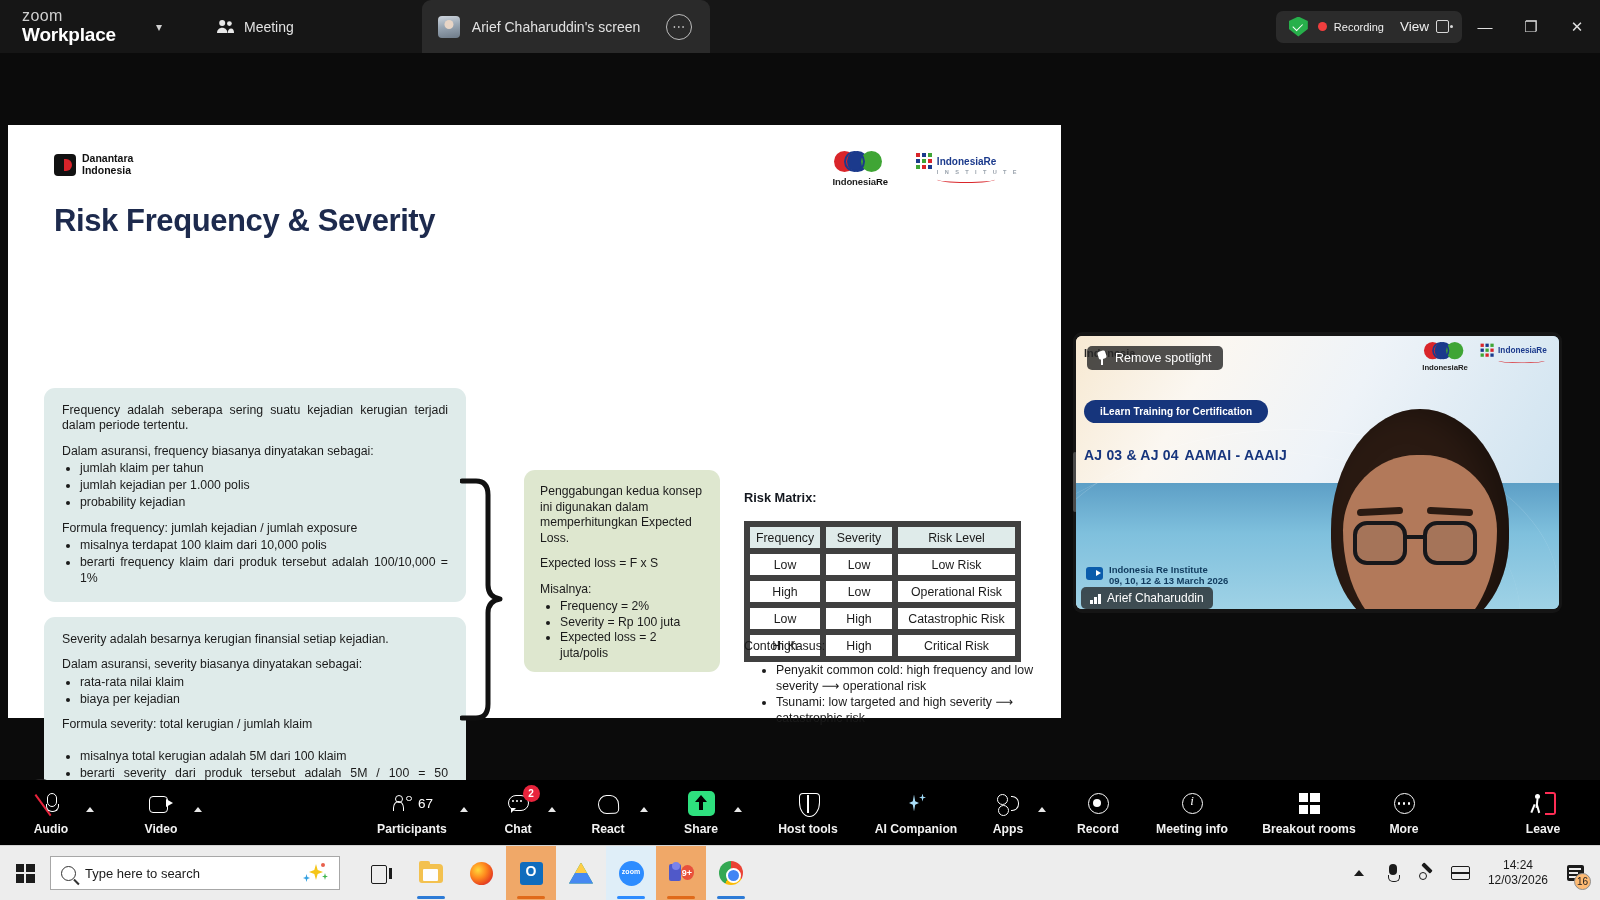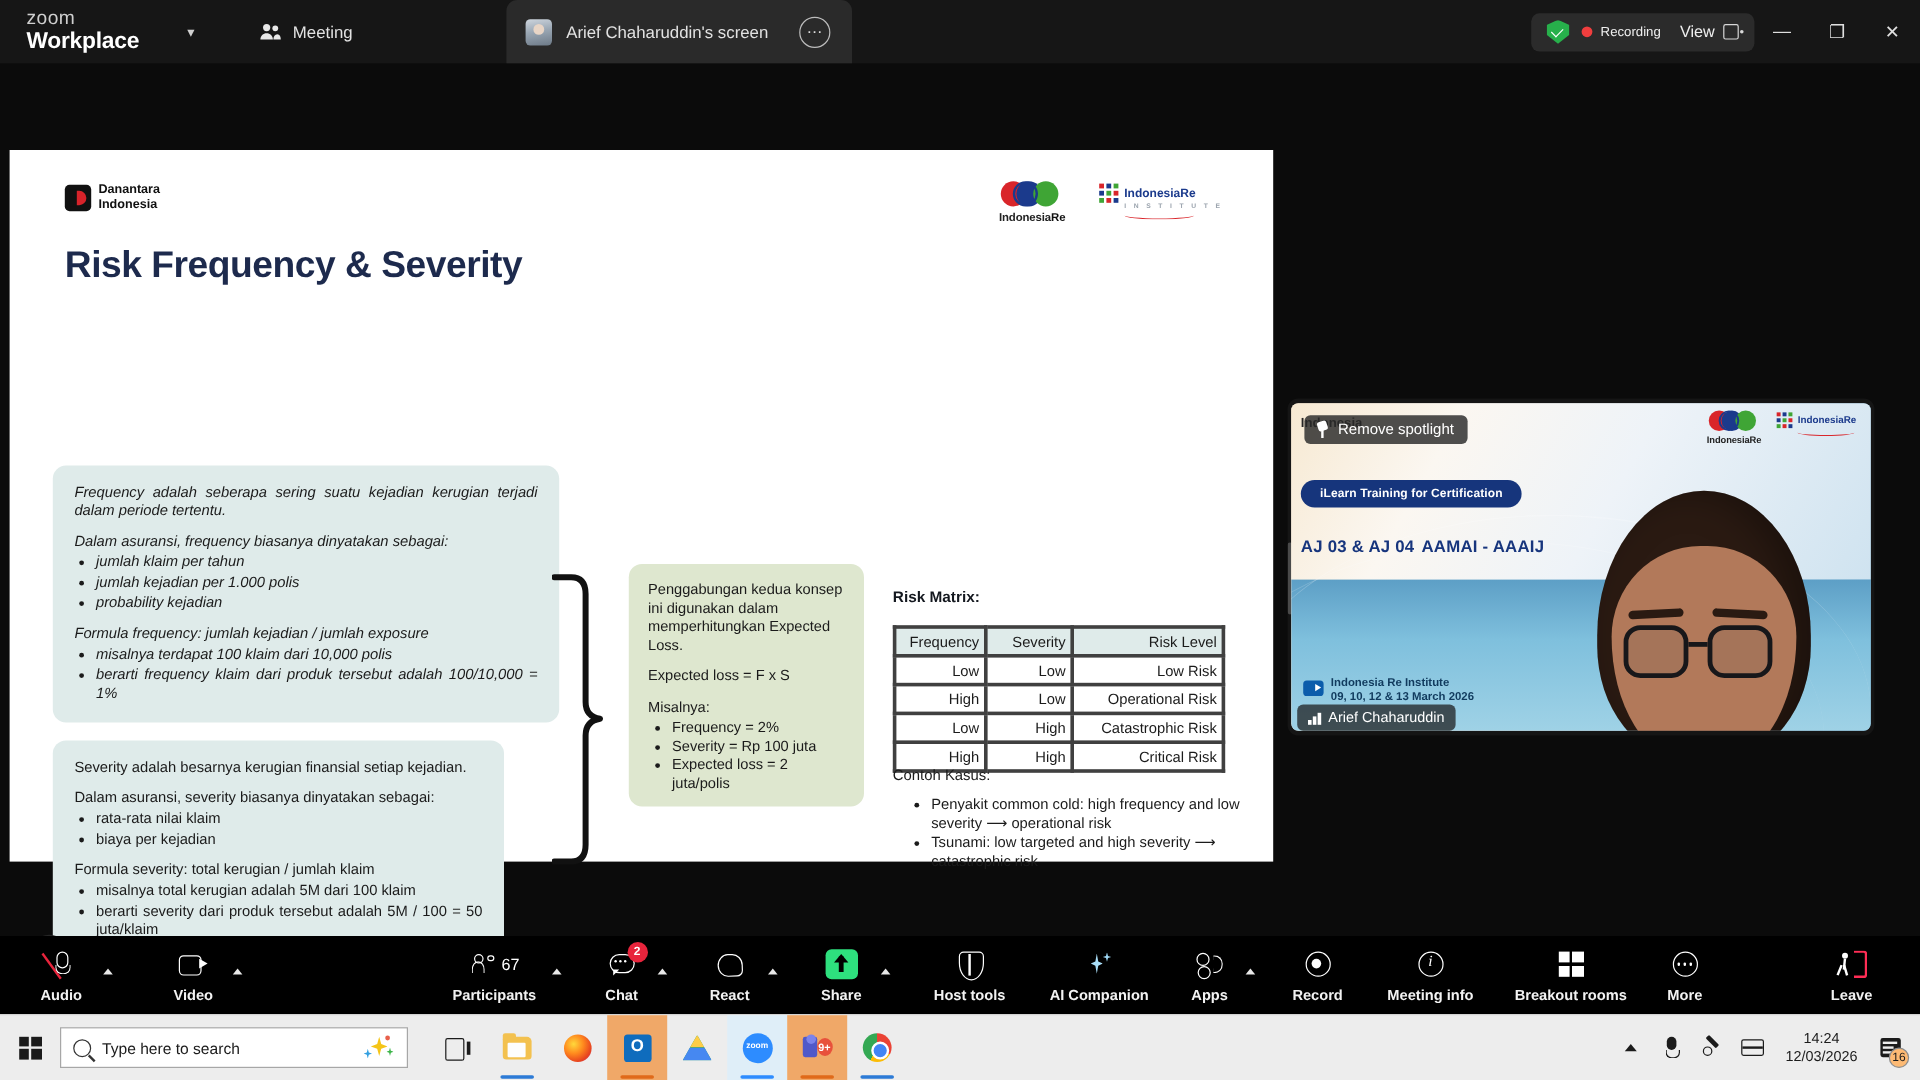--- a/index.html
+++ b/index.html
@@ -121,22 +121,22 @@
   .panel {
     position: absolute; border-radius: 11px; background: #dfebea;
     padding: 15px 18px; color: #1b1b1b;
   }
   .panel p { font-size: 12.3px; line-height: 1.26; margin-bottom: 10px; text-align: justify; }
   .panel p:last-child { margin-bottom: 0; }
   .panel ul { margin: 1px 0 10px 18px; }
   .panel li { font-size: 12.3px; line-height: 1.28; margin-bottom: 1px; }
   .panel ul.tight { margin-bottom: 0; }
 
-  #panel-frequency { left: 36px; top: 263px; width: 422px; min-height: 204px; font-style: italic; }
-  #panel-severity  { left: 36px; top: 492px; width: 376px; min-height: 185px; }
+  #panel-frequency { left: 36px; top: 263px; width: 422px; min-height: 204px; }
+  #panel-severity  { left: 36px; top: 492px; width: 422px; min-height: 185px; }
 
   .gpanel {
     position: absolute; border-radius: 11px; background: #dee7cf; color: #1b1b1b;
     padding: 14px 16px;
   }
   .gpanel p { font-size: 12.2px; line-height: 1.28; margin-bottom: 10px; }
   .gpanel p:last-child { margin-bottom: 0; }
   .gpanel ul { margin: 0 0 0 20px; }
   .gpanel li { font-size: 12.2px; line-height: 1.3; }
   #panel-expected { left: 516px; top: 345px; width: 196px; height: 202px; }
@@ -145,21 +145,21 @@
   #panel-premi p { font-size: 12.2px; line-height: 1.3; }
 
   .brace { position: absolute; left: 452px; top: 352px; width: 56px; height: 245px; }
 
   .rm-title { position: absolute; left: 736px; top: 365px; font-size: 12.8px; font-weight: 700; color: #14181f; }
   table.risk-matrix {
     position: absolute; left: 736px; top: 396px; width: 277px;
     border-collapse: collapse; font-size: 12.3px; color: #1b1b1b;
   }
   table.risk-matrix th, table.risk-matrix td {
-    border: 3px solid #404040; padding: 3.5px 4px; text-align: right; font-weight: 400;
+    border: 6px solid #404040; padding: 3.5px 4px; text-align: center; font-weight: 400;
   }
   table.risk-matrix thead th { background: #dfebea; }
   table.risk-matrix col.c1 { width: 76px; }
   table.risk-matrix col.c2 { width: 72px; }
 
   .ck-title { position: absolute; left: 736px; top: 514px; font-size: 12.4px; color: #1b1b1b; }
   ul.contoh { position: absolute; left: 752px; top: 538px; width: 284px; margin-left: 16px; }
   ul.contoh li { font-size: 12.3px; line-height: 1.28; color: #1b1b1b; margin-bottom: 1px; }
 
   
@@ -499,21 +499,21 @@
         </ul>
       </div>
 
       <div class="panel" id="panel-severity">
         <p>Severity adalah besarnya kerugian finansial setiap kejadian.</p>
         <p style="margin-bottom:2px">Dalam asuransi, severity biasanya dinyatakan sebagai:</p>
         <ul>
           <li>rata-rata nilai klaim</li>
           <li>biaya per kejadian</li>
         </ul>
-        <p style="margin-bottom:2px">Formula severity: total kerugian / jumlah klaim</p>
+        <p style="margin-bottom:16px">Formula severity: total kerugian / jumlah klaim</p>
         <ul class="tight">
           <li>misalnya total kerugian adalah 5M dari 100 klaim</li>
           <li style="text-align:justify">berarti severity dari produk tersebut adalah 5M / 100 = 50 juta/klaim</li>
         </ul>
       </div>
 
       <svg class="brace" viewBox="0 0 56 245">
         <path d="M2 4 H16 Q28 4 28 18 V108 Q28 120 40 122 Q28 124 28 136 V227 Q28 241 16 241 H2" fill="none" stroke="#111" stroke-width="5" stroke-linecap="round" stroke-linejoin="round"></path>
       </svg>
 

